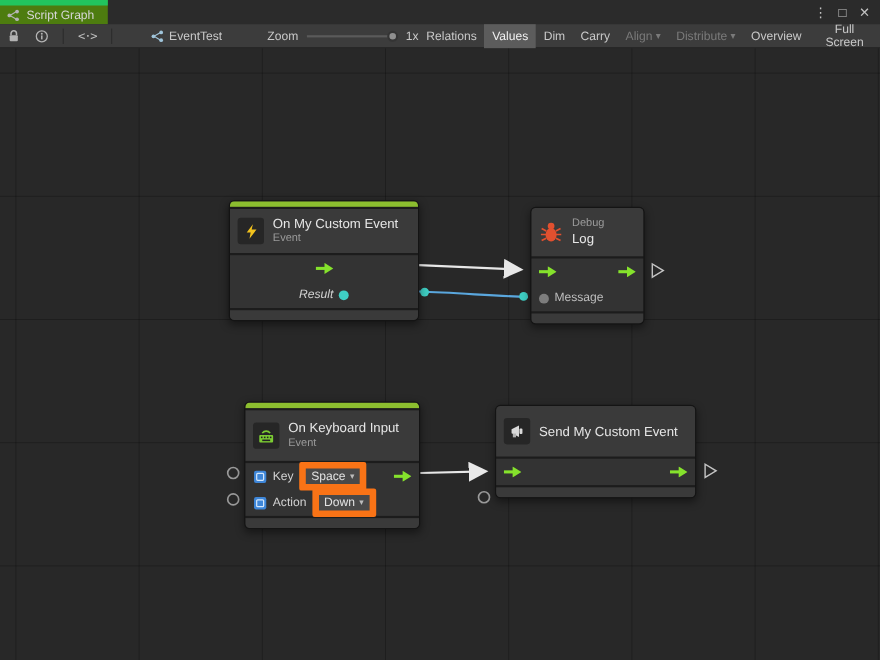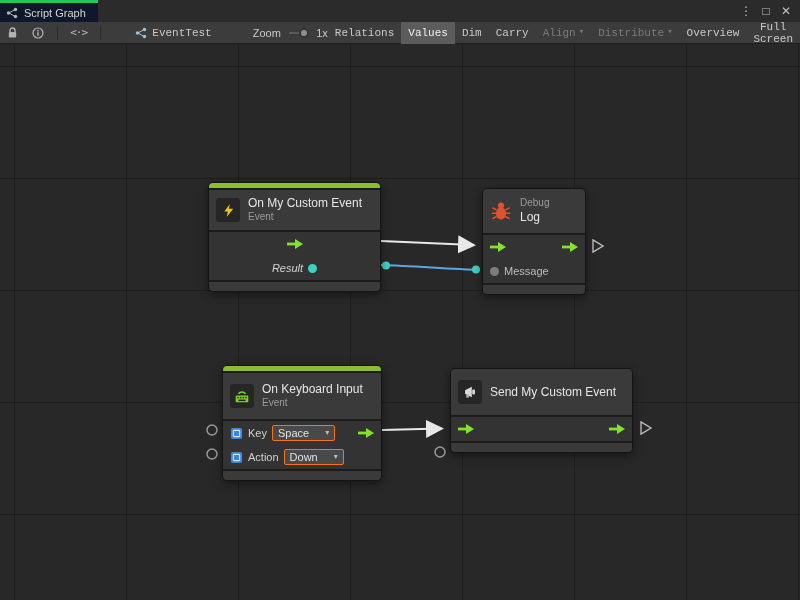--- a/index.html
+++ b/index.html
@@ -3,29 +3,29 @@
 <meta charset="utf-8">
 <style>
   * { margin:0; padding:0; box-sizing:border-box; }
   html,body { width:800px; height:600px; overflow:hidden; background:#282828;
     font-family:"Liberation Sans", sans-serif; -webkit-user-select:none; user-select:none; }
   .window { position:relative; width:800px; height:600px; }
 
   
   .titlebar { position:absolute; top:0; left:0; right:0; height:22px; background:#2b2b2b;
     display:flex; align-items:stretch; }
-  .tab { display:flex; align-items:center; gap:6px; padding:0 12px 0 6px; background:#0f172a;
-    color:#d6d6d6; font-size:11px; border-top:3px solid #22c55e; }
+  .tab { display:flex; align-items:center; gap:6px; padding:0 12px 0 6px; background:#4d7c0f;
+    color:#d6d6d6; font-size:11px; border-top:5px solid #22c55e; }
   .win-controls { margin-left:auto; display:flex; align-items:center; gap:4px; padding-right:6px; }
   .win-controls span { color:#c2c2c2; font-size:12px; width:16px; text-align:center; cursor:default; }
 
   
   .toolbar { position:absolute; top:22px; left:0; right:0; height:22px; background:#3c3c3c;
     border-bottom:1px solid #1f1f1f; display:flex; align-items:center; font-size:11px; color:#c9c9c9; }
-  .tbtn { background:transparent; border:none; color:#c9c9c9; font-family:Liberation Mono, monospace; font-size:11px;
+  .tbtn { background:transparent; border:none; color:#c9c9c9; font-family:Liberation Sans, sans-serif; font-size:11px;
     height:22px; padding:0 7px; display:flex; align-items:center; gap:3px; cursor:default; }
   .tbtn.active { background:#5c5c5c; color:#f0f0f0;text-align:center; }
   .tbtn.disabled { color:#7a7a7a; }
   .tbtn .caret { font-size:9px; line-height:1; }
   .tb-divider { width:1px; height:14px; background:#2c2c2c; margin:0 6px; }
   .inspect { font-family:"DejaVu Sans Mono", monospace; letter-spacing:-1px; color:#bdbdbd; }
   .graph-picker { margin-left:22px; gap:5px; }
   .zoom-label { margin-left:34px; color:#c9c9c9; }
   .zoom-track { position:relative; width:88px; height:2px; background:#5a5a5a; margin:0 10px 0 8px; }
   .zoom-handle { position:absolute; right:-3px; top:-4px; width:10px; height:10px; border-radius:50%;
@@ -62,22 +62,22 @@
   .row.right { justify-content:center;font-style:italic; }
   .row.split { justify-content:space-between; }
   .plabel { font-size:11px; color:#d2d2d2; white-space:nowrap; }
   .plabel.dim { color:#bdbdbd; }
   .dot { width:9px; height:9px; border-radius:50%; flex:none; }
   .dot.teal { background:var(--value_teal); }
   .dot.gray { background:#7d7d7d; }
   .ga { fill:var(--arrow_green); }
   .garrow { flex:none; }
   .flex1 { flex:1; }
-  .dropdown { display:inline-flex; align-items:center; gap:16px; background:#494949;
-    border:1px solid #f97316; border-radius:2px; padding:1px 5px; font-size:11px; color:#e2e2e2; }
+  .dropdown { display:inline-flex; align-items:center; gap:4px; background:#494949;
+    border:6px solid #f97316; border-radius:2px; padding:1px 5px; font-size:11px; color:#e2e2e2; }
   .dd-caret { font-size:8px; color:#bcbcbc; line-height:1; }
   .val-input { width:15px; height:16px; background:#414141; border:1px solid #5c5c5c; border-radius:2px;
     color:#f2f2f2; font-size:11px; text-align:center; font-family:inherit; padding:0; }
   .nfooter { background:#3a3a3a; height:9px; flex:none; }
 </style>
 </head>
 <body>
 
 <div class="window">
 

